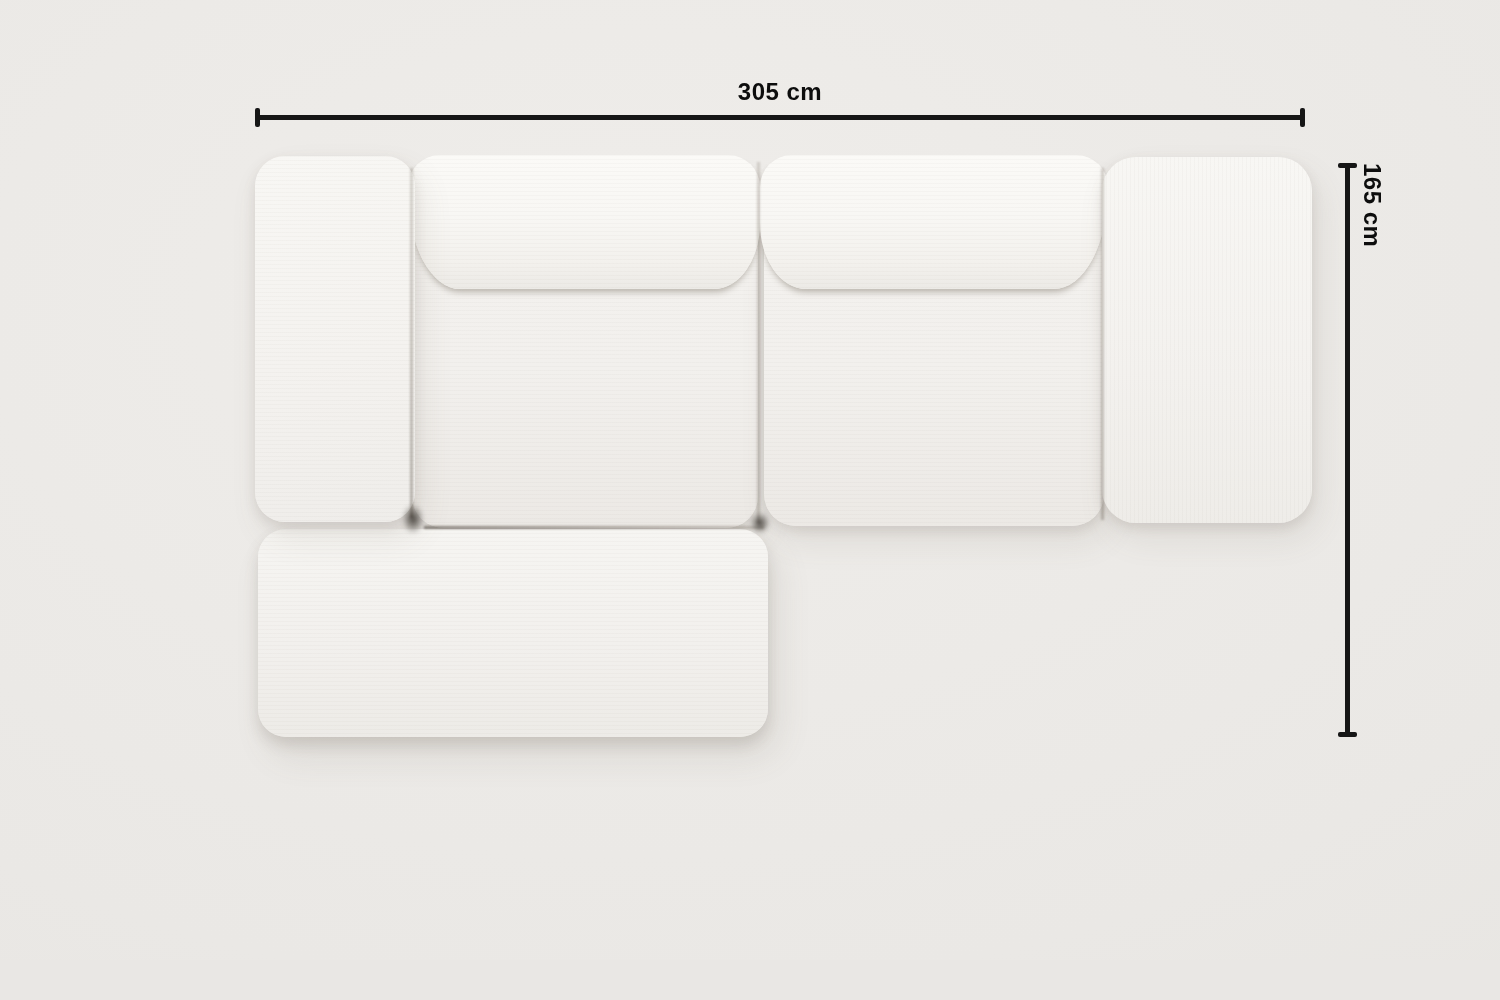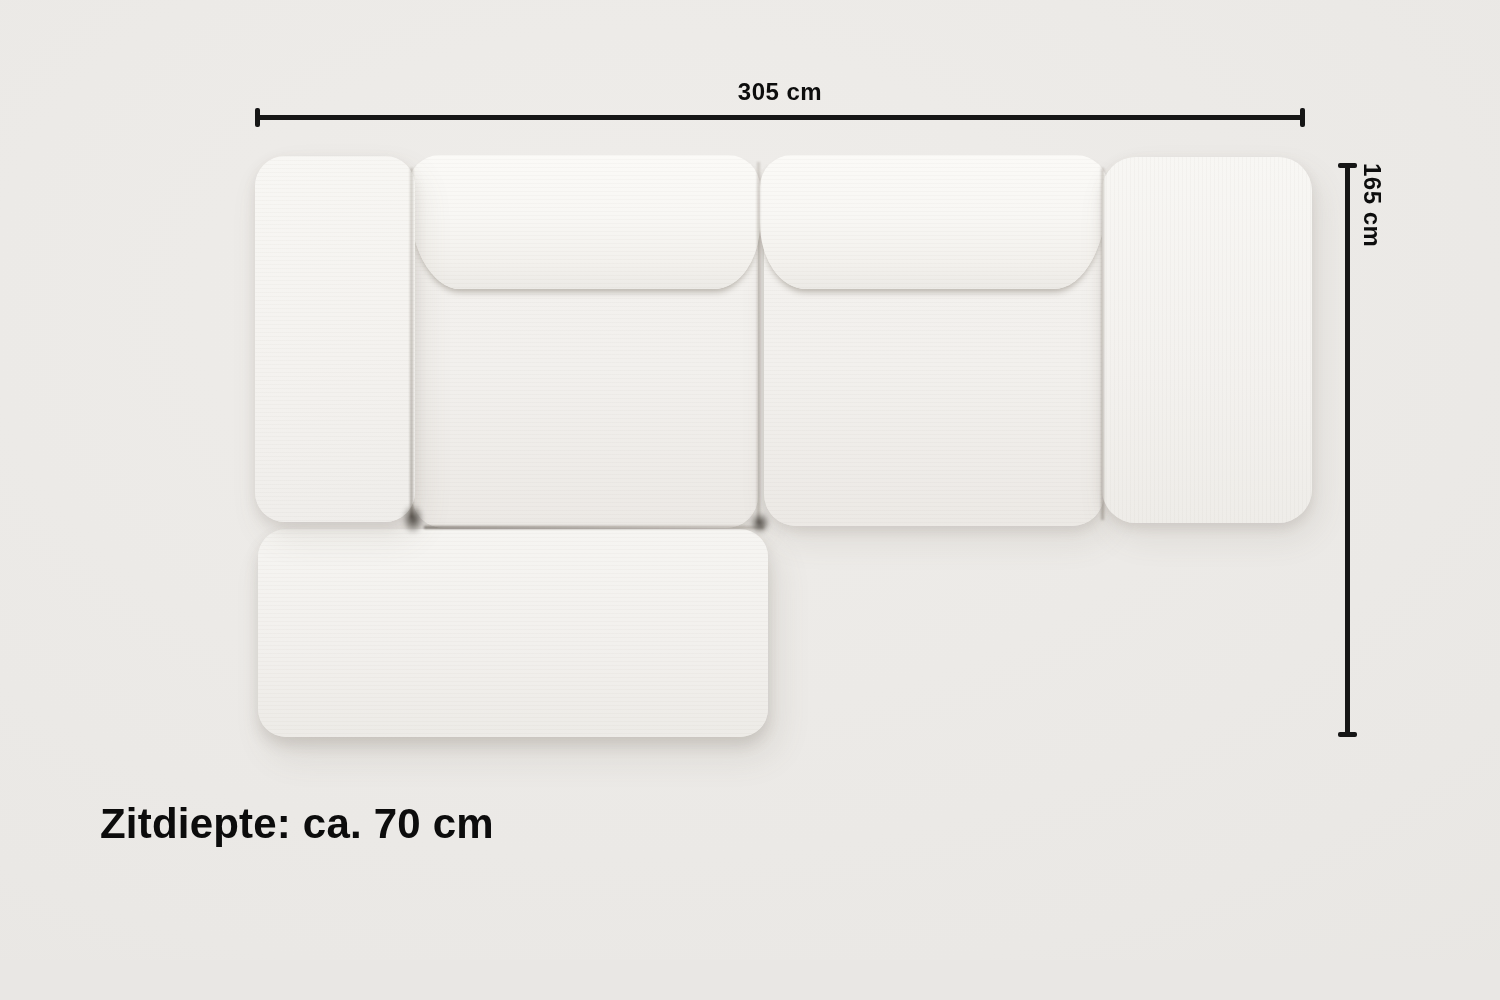--- a/index.html
+++ b/index.html
@@ -164,15 +164,14 @@
   <div class="dim-width">
     <div class="dim-label">305 cm</div>
     <div class="dim-line"></div>
   </div>
 
   <div class="dim-depth">
     <div class="dim-line"></div>
     <div class="dim-label">165 cm</div>
   </div>
 
-  <div class="seat-depth-note">Zitdiepte: ca. 70 cm</div>
 
 </div>
 
 </body></html>

